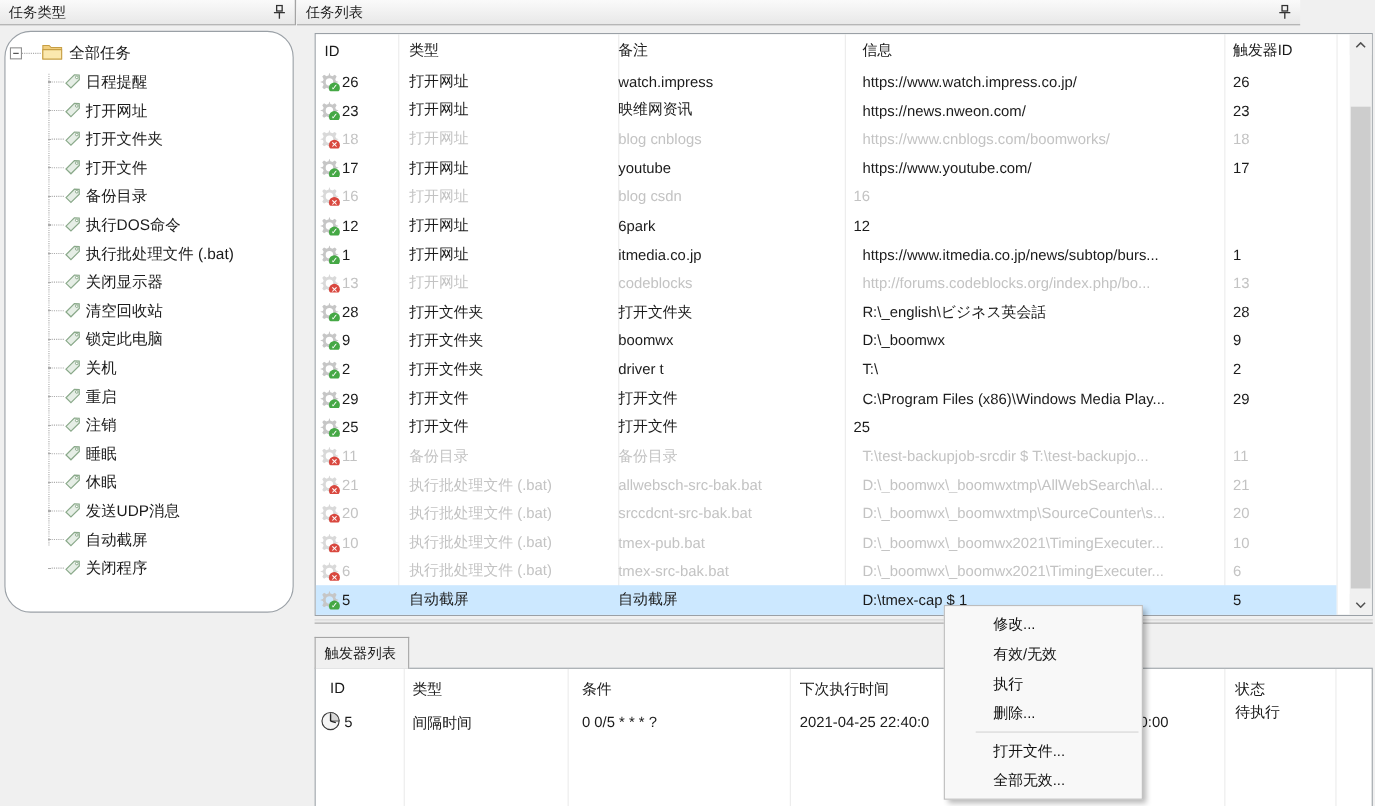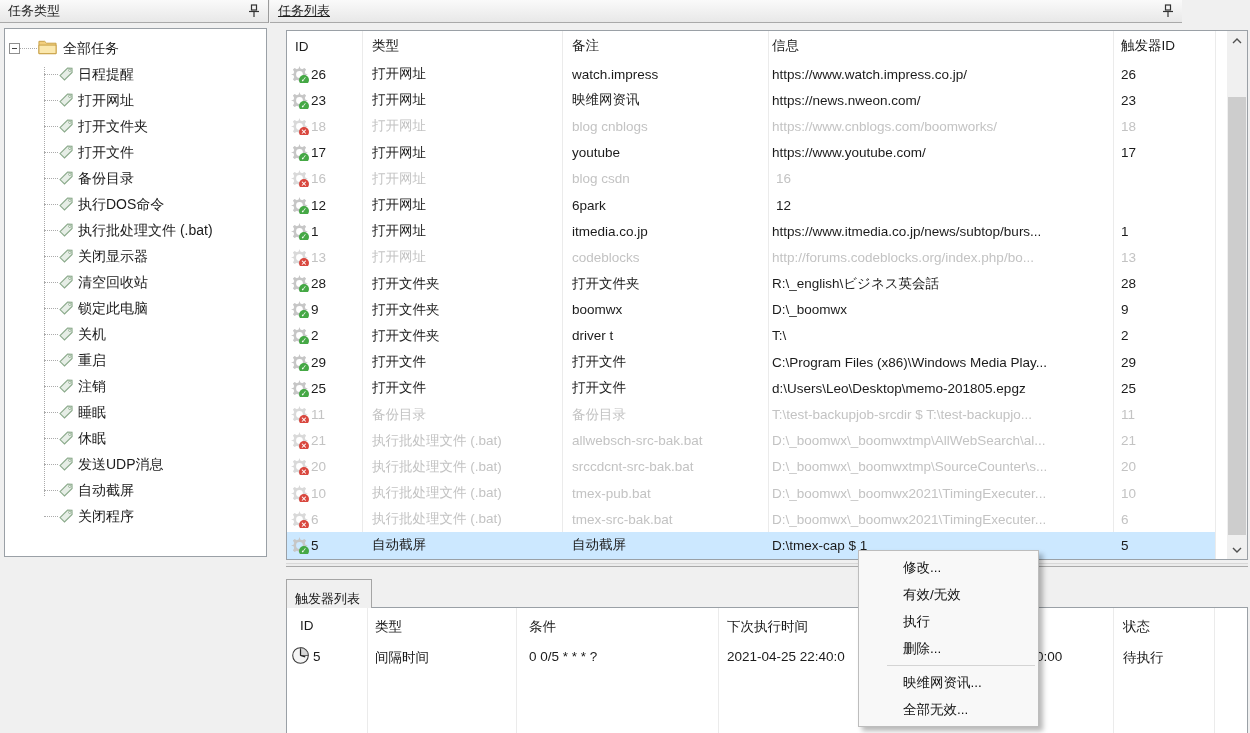--- a/index.html
+++ b/index.html
@@ -11,26 +11,26 @@
   }
   
   .hdrbar{
     position:absolute;top:0;height:23px;box-sizing:border-box;
     background:linear-gradient(#fafafa,#e8e8e8);
     border-bottom:1px solid #a9a9a9;
     display:flex;align-items:center;justify-content:space-between;
     padding:0 8px;font-size:13px;color:#1e1e1e;
   }
   #hdr-left{left:0;width:269px;border-right:1px solid #9b9b9b;}
-  #hdr-right{left:270px;width:912px;text-decoration:underline;}
+  #hdr-right{left:270px;width:912px;}
   .pin{width:12px;height:14px;display:inline-block;}
   
   .panel{position:absolute;background:#fff;border:1px solid #9aa0a6;box-sizing:border-box;}
   
-  #tree-panel{left:4px;top:28px;width:263px;height:529px;overflow:hidden;}
+  #tree-panel{left:4px;top:28px;width:263px;height:529px;overflow:hidden;border-radius:24px;}
   #tree-body{position:relative;width:100%;height:100%;font-size:14px;color:#1b1b1b;}
   #tree-vline{position:absolute;left:39px;top:32px;height:429px;width:0;border-left:1px dotted #ababab;}
   .tree-root-row{position:relative;height:26px;margin-top:6px;}
   .expand-box{position:absolute;left:4px;top:8px;width:11px;height:11px;background:#fff;border:1px solid #8f8f8f;box-sizing:border-box;}
   .expand-box::after{content:"";position:absolute;left:2px;top:4px;width:5px;height:1px;background:#444;}
   .root-stub{position:absolute;left:15px;top:13px;width:17px;border-top:1px dotted #ababab;}
   .root-folder{position:absolute;left:33px;top:4px;}
   .root-label{position:absolute;left:58px;top:0;line-height:26px;}
   .tree-row{position:relative;height:26px;cursor:default;}
   .tree-stub{position:absolute;left:39px;top:13px;width:14px;border-top:1px dotted #ababab;}
@@ -41,42 +41,42 @@
   .vline{position:absolute;top:0;bottom:0;width:1px;background:#ebebeb;}
   #task-header{position:relative;height:30px;display:flex;font-size:13.5px;color:#1b1b1b;align-items:center;z-index:2;}
   .th{box-sizing:border-box;white-space:nowrap;overflow:hidden;}
   .task-row{position:relative;width:928px;height:26.2px;display:flex;align-items:center;font-size:13.5px;z-index:1;}
   .task-row.sel{background:#cce8ff;}
   .task-row.on{color:#1b1b1b;}
   .task-row.off{color:#c3c3c3;}
   .td{box-sizing:border-box;white-space:nowrap;overflow:hidden;}
   .c-id{width:75px;padding-left:4px;display:flex;align-items:center;}
   .c-type{width:200px;padding-left:10px;}
-  .c-note{width:206px;padding-left:10px;}
-  .c-info{width:345px;padding-left:4px;}
+  .c-note{width:206px;padding-left:0;}
+  .c-info{width:345px;padding-left:16px;}
   .c-trig{width:102px;padding-left:8px;}
   .gear{position:relative;width:17px;height:17px;flex:0 0 17px;margin-right:3px;}
   .badge{
     position:absolute;right:-1px;bottom:-2px;width:10px;height:10px;border-radius:50%;
     color:#fff;font-family:"DejaVu Sans",sans-serif;font-size:7.5px;line-height:10px;text-align:center;font-weight:bold;
   }
   .badge.ok{background:#45a845;}
   .badge.no{background:#d9483f;}
   
   #vscroll{position:absolute;top:0;right:0;width:20px;height:528px;background:#f0f0f0;z-index:3;}
   .sb-btn{position:absolute;left:0;width:20px;height:19px;background:#f0f0f0;display:flex;align-items:center;justify-content:center;}
   #sb-up{top:0;} #sb-down{bottom:0;}
   #sb-thumb{position:absolute;left:1px;top:66px;width:18px;height:438px;background:#cdcdcd;}
   
   #hsplit{position:absolute;left:286px;top:563px;width:962px;height:4px;background:#ececec;border-top:1px solid #d8d8d8;border-bottom:1px solid #a9a9a9;box-sizing:border-box;}
   
   #trigger-tab{
     position:absolute;left:286px;top:579px;width:86px;height:29px;box-sizing:border-box;
     background:#f0f0f0;border:1px solid #a5a5a5;border-bottom:none;z-index:2;
-    display:flex;align-items:flex-end;padding-left:8px;font-size:13px;color:#1b1b1b;
+    display:flex;align-items:center;padding-left:8px;font-size:13px;color:#1b1b1b;
   }
   #trigger-panel{left:286px;top:607px;width:962px;height:127px;overflow:hidden;}
   #trigger-inner{position:relative;width:100%;height:100%;font-size:13.5px;color:#1b1b1b;}
   .abs{position:absolute;white-space:nowrap;}
   
   #ctx-menu{
     position:absolute;left:858px;top:550px;width:181px;box-sizing:border-box;z-index:10;
     background:#f8f8f8;border:1px solid #bdbdbd;padding:3px 0;
     box-shadow:4px 4px 5px rgba(0,0,0,0.28);font-size:13.5px;color:#111;
   }
@@ -433,21 +433,20 @@
       </div>
       <div class="task-row on">
         <div class="td c-id">
           <span class="gear"><svg width="17" height="17" viewBox="0 0 20 20">
               <path fill="#c6c6c6" fill-rule="evenodd" d="M10 0l1 3a7 7 0 0 1 2 .8l2.8-1.5 1.9 1.9L16.2 7a7 7 0 0 1 .8 2l3 1-3 1a7 7 0 0 1-.8 2l1.5 2.8-1.9 1.9L13 16.2a7 7 0 0 1-2 .8l-1 3-1-3a7 7 0 0 1-2-.8l-2.8 1.5-1.9-1.9L3.8 13a7 7 0 0 1-.8-2l-3-1 3-1a7 7 0 0 1 .8-2L2.3 4.2l1.9-1.9L7 3.8a7 7 0 0 1 2-.8zM10 6a4 4 0 1 0 0 8 4 4 0 0 0 0-8z"></path>
             </svg><span class="badge ok">✓</span></span>
           <span>25</span>
         </div>
         <div class="td c-type">打开文件</div>
         <div class="td c-note">打开文件</div>
-        <div class="td c-info">d:\Users\Leo\Desktop\memo-201805.epgz</div>
         <div class="td c-trig">25</div>
       </div>
       <div class="task-row off">
         <div class="td c-id">
           <span class="gear"><svg width="17" height="17" viewBox="0 0 20 20">
               <path fill="#d9d9d9" fill-rule="evenodd" d="M10 0l1 3a7 7 0 0 1 2 .8l2.8-1.5 1.9 1.9L16.2 7a7 7 0 0 1 .8 2l3 1-3 1a7 7 0 0 1-.8 2l1.5 2.8-1.9 1.9L13 16.2a7 7 0 0 1-2 .8l-1 3-1-3a7 7 0 0 1-2-.8l-2.8 1.5-1.9-1.9L3.8 13a7 7 0 0 1-.8-2l-3-1 3-1a7 7 0 0 1 .8-2L2.3 4.2l1.9-1.9L7 3.8a7 7 0 0 1 2-.8zM10 6a4 4 0 1 0 0 8 4 4 0 0 0 0-8z"></path>
             </svg><span class="badge no">×</span></span>
           <span>11</span>
         </div>
         <div class="td c-type">备份目录</div>
@@ -558,26 +557,26 @@
             <path d="M10 10 V1.8 A8.2 8.2 0 0 1 18.2 10 Z" fill="#d7d7d7" stroke="#3a3a3a" stroke-width="0.8"></path>
             <line x1="10" y1="10" x2="10" y2="3.5" stroke="#222" stroke-width="1.3"></line>
             <line x1="10" y1="10" x2="15" y2="11.5" stroke="#222" stroke-width="1.3"></line>
           </svg>
       </span>
       <span class="abs" style="left:26px;top:41px">5</span>
       <span class="abs" style="left:88px;top:41px">间隔时间</span>
       <span class="abs" style="left:242px;top:41px">0 0/5 * * * ?</span>
       <span class="abs" style="left:440px;top:41px">2021-04-25 22:40:0</span>
       <span class="abs" style="left:749px;top:41px">0:00</span>
-      <span class="abs" style="left:836px;top:41px">待执行</span>
+      <span class="abs" style="left:836px;top:31px">待执行</span>
     </div>
   </div>
 </div>
 
 <div id="ctx-menu">
     <div class="menu-item">修改...</div>
     <div class="menu-item">有效/无效</div>
     <div class="menu-item">执行</div>
     <div class="menu-item">删除...</div>
     <div class="menu-sep"></div>
-    <div class="menu-item">映维网资讯...</div>
+    <div class="menu-item">打开文件...</div>
     <div class="menu-item">全部无效...</div>
   </div>
 
 </body></html>

